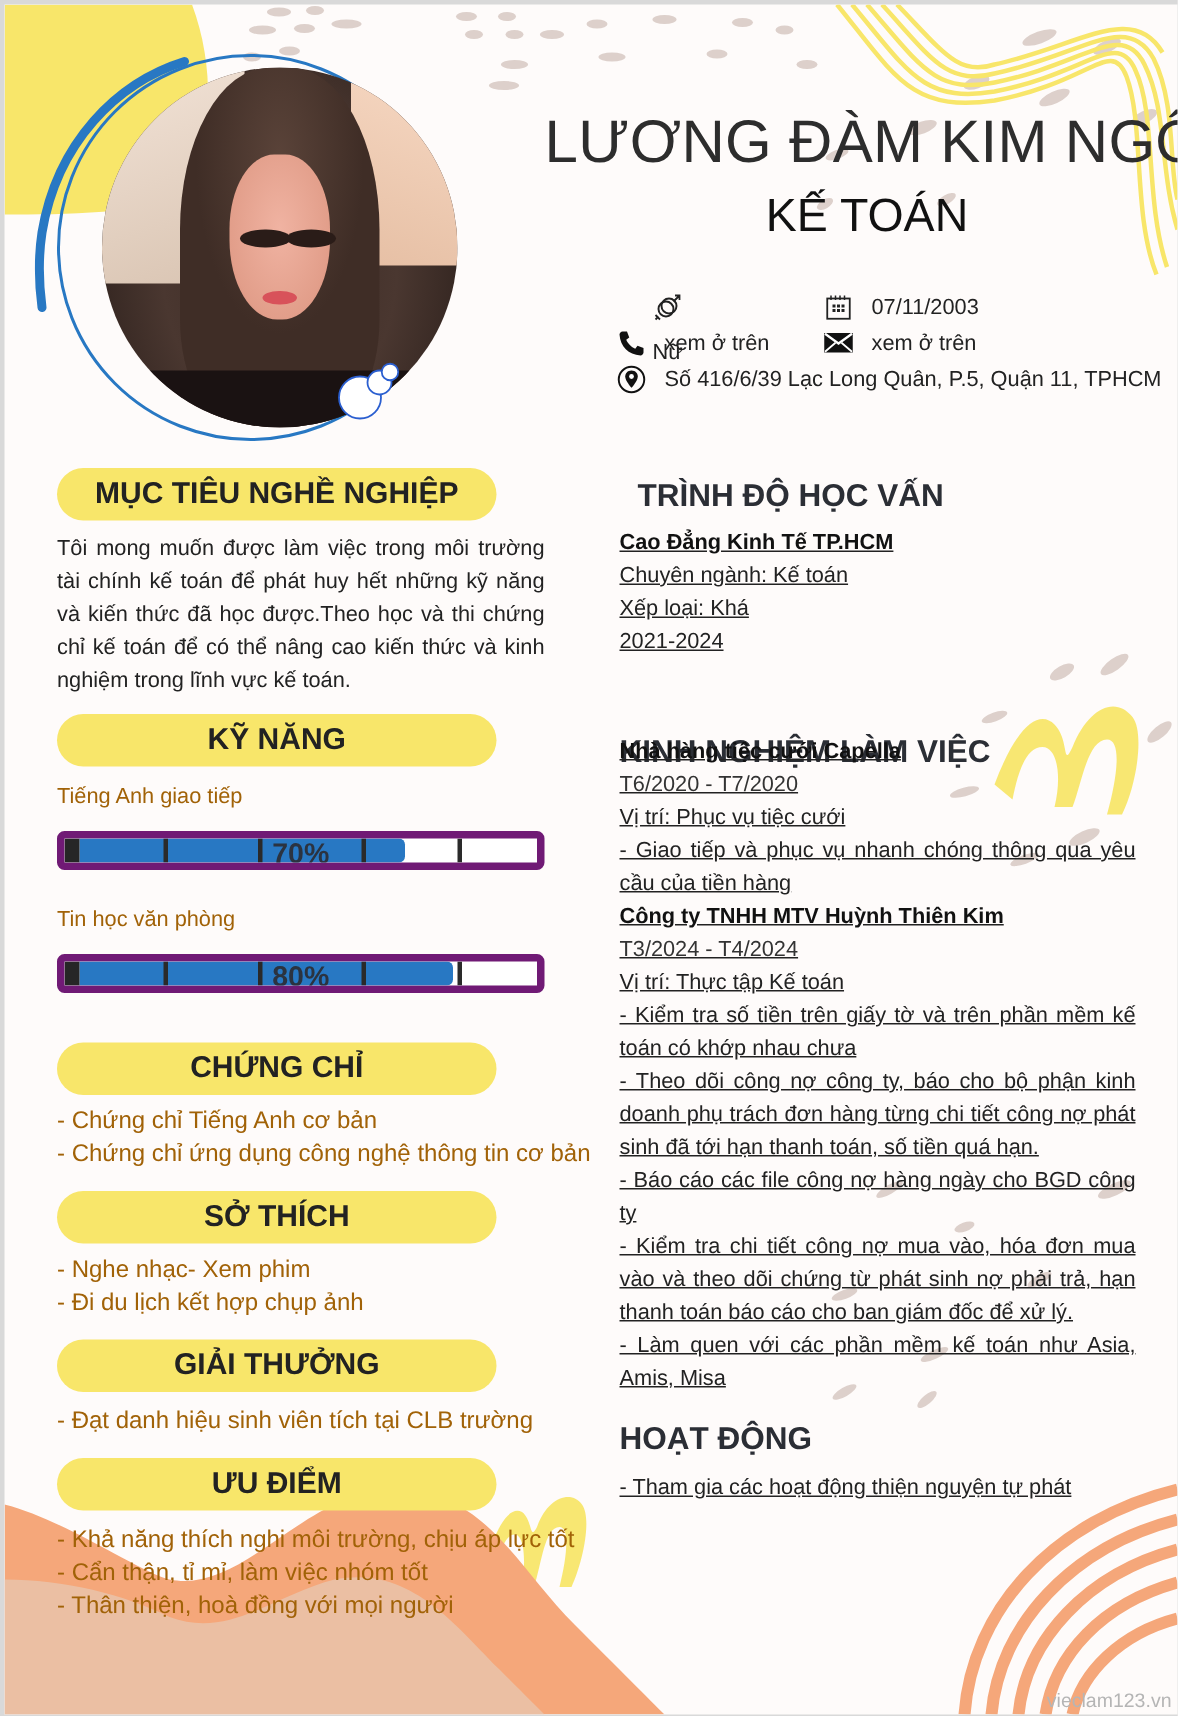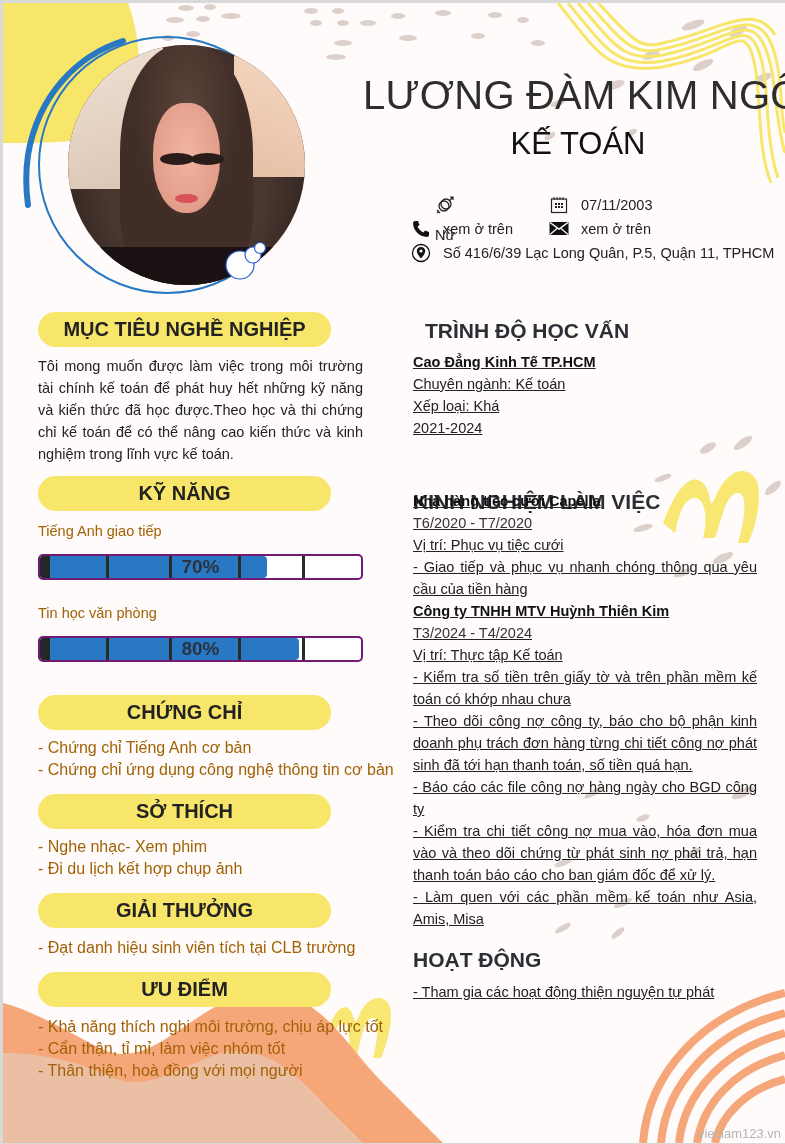--- a/index.html
+++ b/index.html
@@ -42,21 +42,21 @@
     font-size: 20px; font-weight: bold; color: #222;
   }
   .para {
     position: absolute; left: 35px; width: 325px; font-size: 14.5px; line-height: 22px; color: #222;
     text-align: justify;
   }
   .list { position: absolute; left: 35px; font-size: 16px; line-height: 22px; color: #a16207; }
   .skill-label { position: absolute; left: 35px; font-size: 14.5px; color: #a16207; }
   .bar {
     position: absolute; left: 35px; width: 325px; height: 26px;
-    border: 2px solid #701a75; border-radius: 5px; background: #fff; overflow: hidden;
+    border: 5px solid #701a75; border-radius: 5px; background: #fff; overflow: hidden;
   }
   .bar .cap { position: absolute; left: 0; top: 0; width: 10px; height: 100%; background: #262626; }
   .bar .fill { position: absolute; left: 10px; top: 0; height: 100%; background: #2878c3; border-radius: 0 4px 4px 0; }
   .bar .tick { position: absolute; top: 0; width: 3px; height: 100%; background: #2a2a2a; }
   .bar .pct { position: absolute; left: 0; top: 0; width: 100%; text-align: center; line-height: 22px; font-size: 19px; font-weight: bold; color: #2b3340; }
 
   .rh { position: absolute; left: 410px; font-size: 21px; font-weight: bold; color: #2b2e35; }
   .rt { position: absolute; left: 410px; width: 344px; font-size: 14.5px; line-height: 22px; color: #222; text-align: justify; text-decoration: underline; }
   .rt .b { font-weight: bold; color: #111; }
   .rt .muted { color: #333; }

